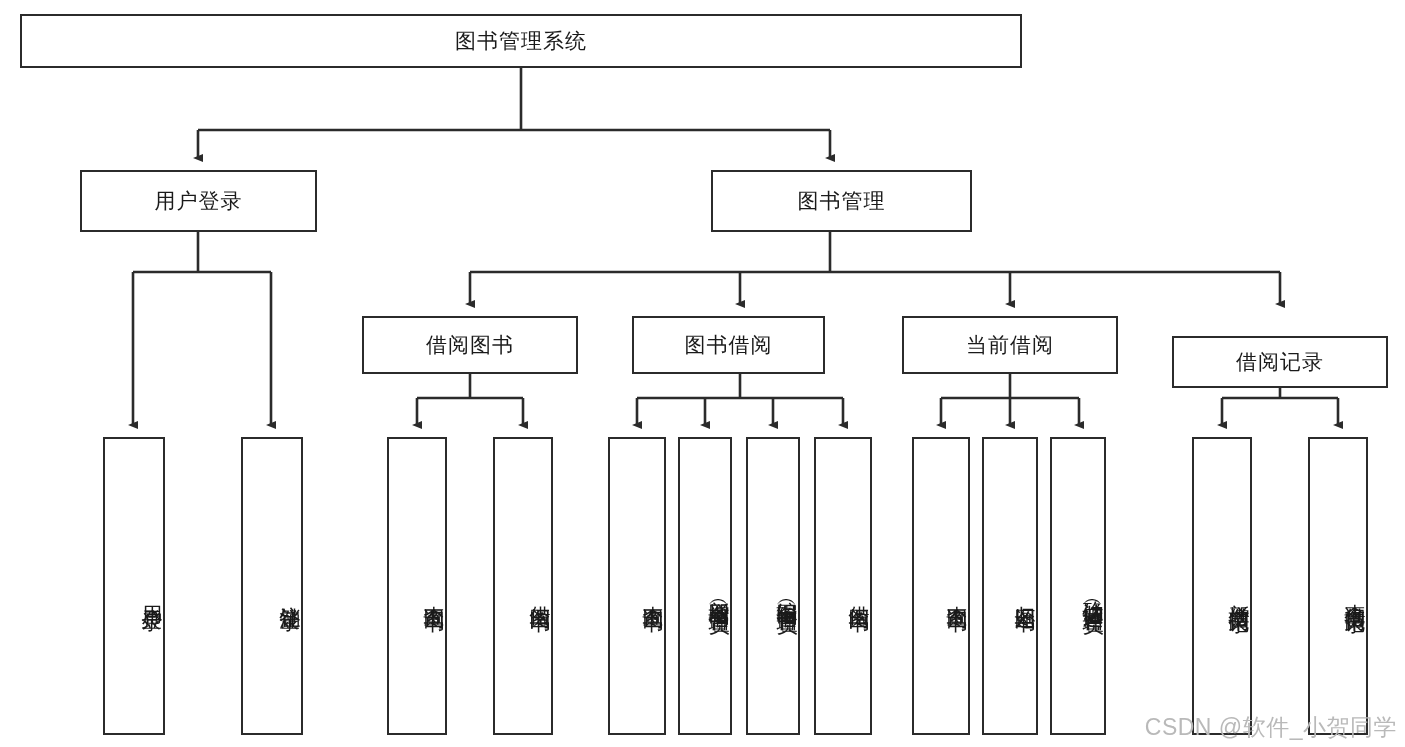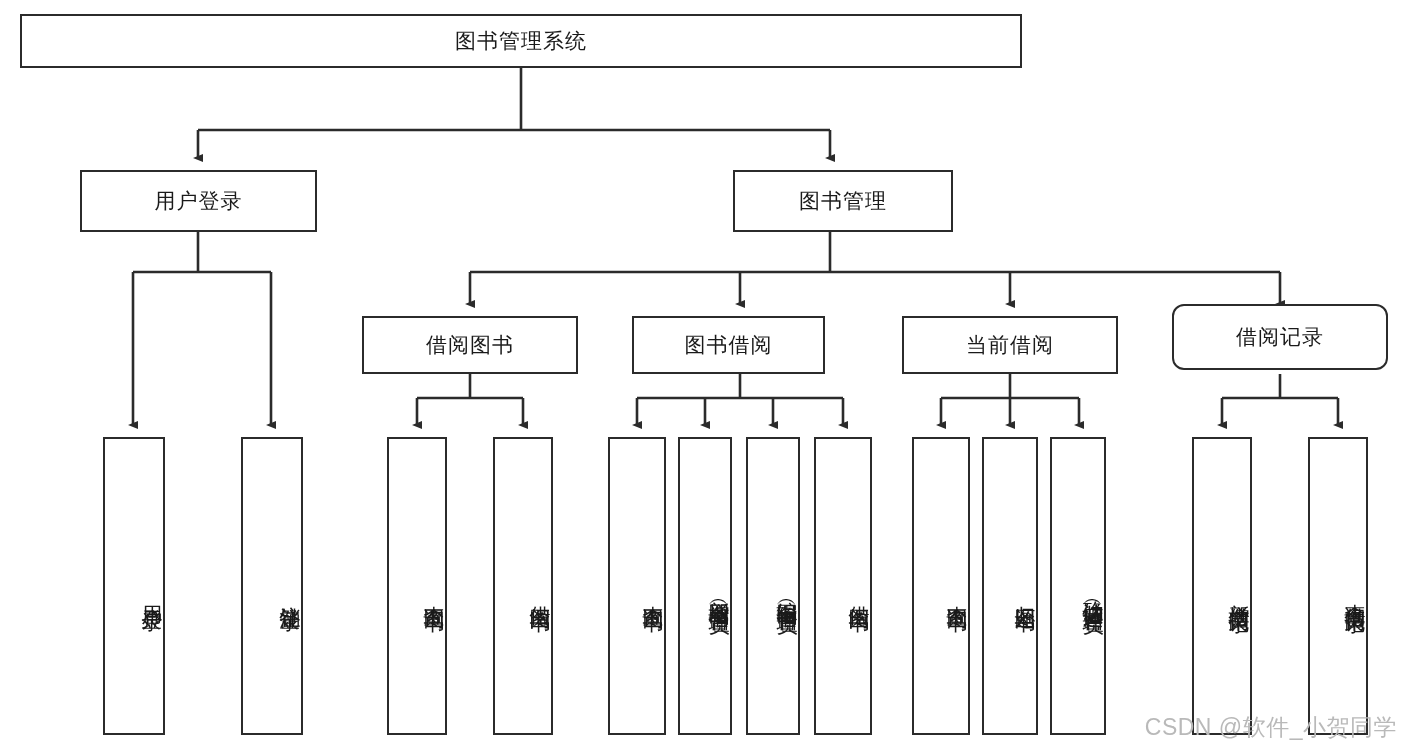--- a/index.html
+++ b/index.html
@@ -119,34 +119,34 @@
     </g>
   </svg>
 
   <div class="node h" style="left:20px; top:14px; width:1002px; height:54px;">
     <span>图书管理系统</span>
   </div>
 
   <div class="node h" style="left:80px; top:170px; width:237px; height:62px;">
     <span>用户登录</span>
   </div>
-  <div class="node h" style="left:711px; top:170px; width:220px; height:62px;margin-left:22px;">
+  <div class="node h" style="left:711px; top:170px; width:261px; height:62px;">
     <span>图书管理</span>
   </div>
 
   <div class="node h" style="left:362px; top:316px; width:216px; height:58px;">
     <span>借阅图书</span>
   </div>
   <div class="node h" style="left:632px; top:316px; width:193px; height:58px;">
     <span>图书借阅</span>
   </div>
   <div class="node h" style="left:902px; top:316px; width:216px; height:58px;">
     <span>当前借阅</span>
   </div>
-  <div class="node h" style="left:1172px; top:304px; width:216px; height:66px;border-radius:12px;">
+  <div class="node h" style="left:1172px; top:336px; width:216px; height:52px;">
     <span>借阅记录</span>
   </div>
 
   <div class="node v" style="left:103px; top:437px; width:62px; height:298px;">
     <span class="vtext">用户登录</span>
   </div>
   <div class="node v" style="left:241px; top:437px; width:62px; height:298px;">
     <span class="vtext">注销登录</span>
   </div>
 

